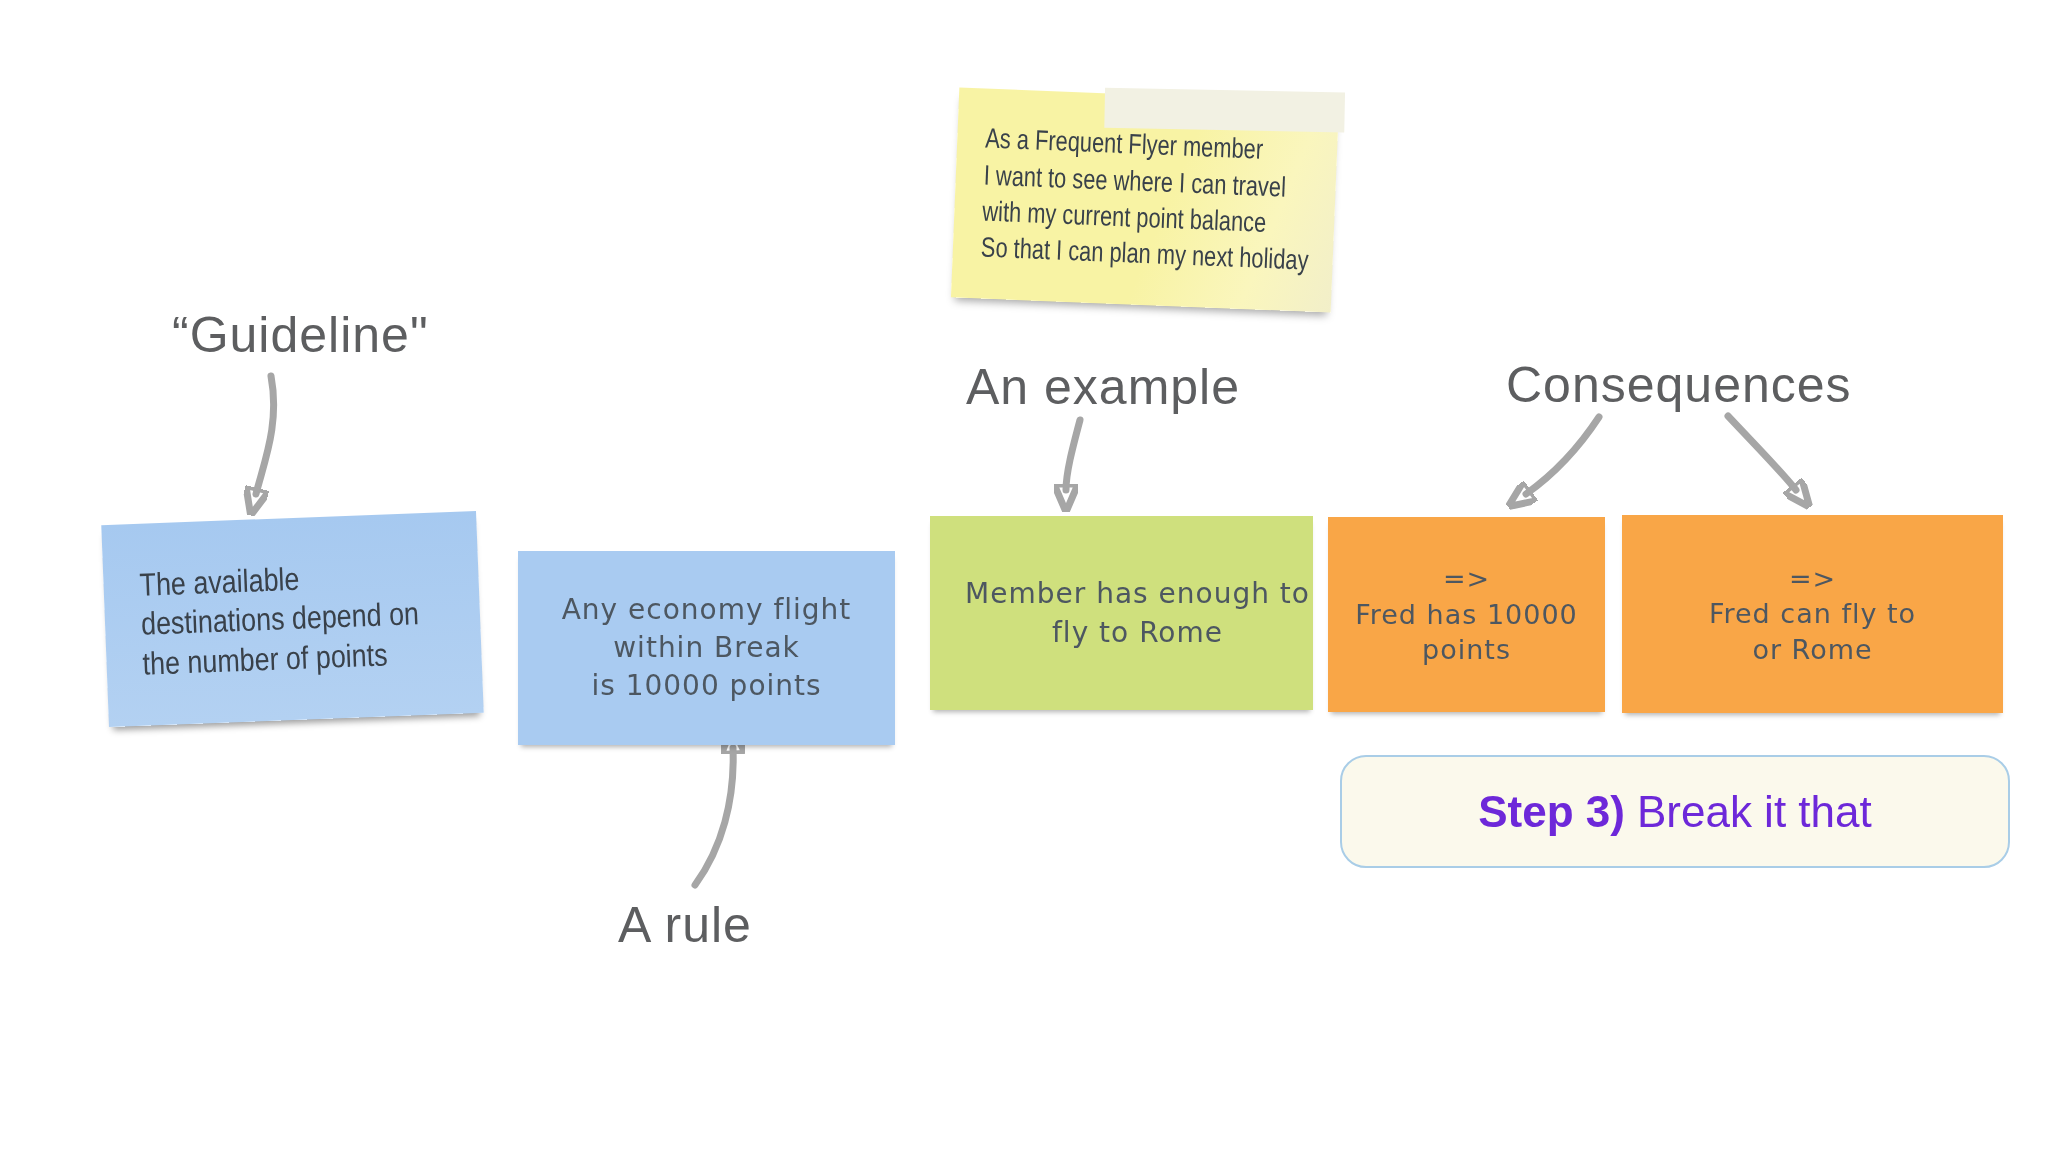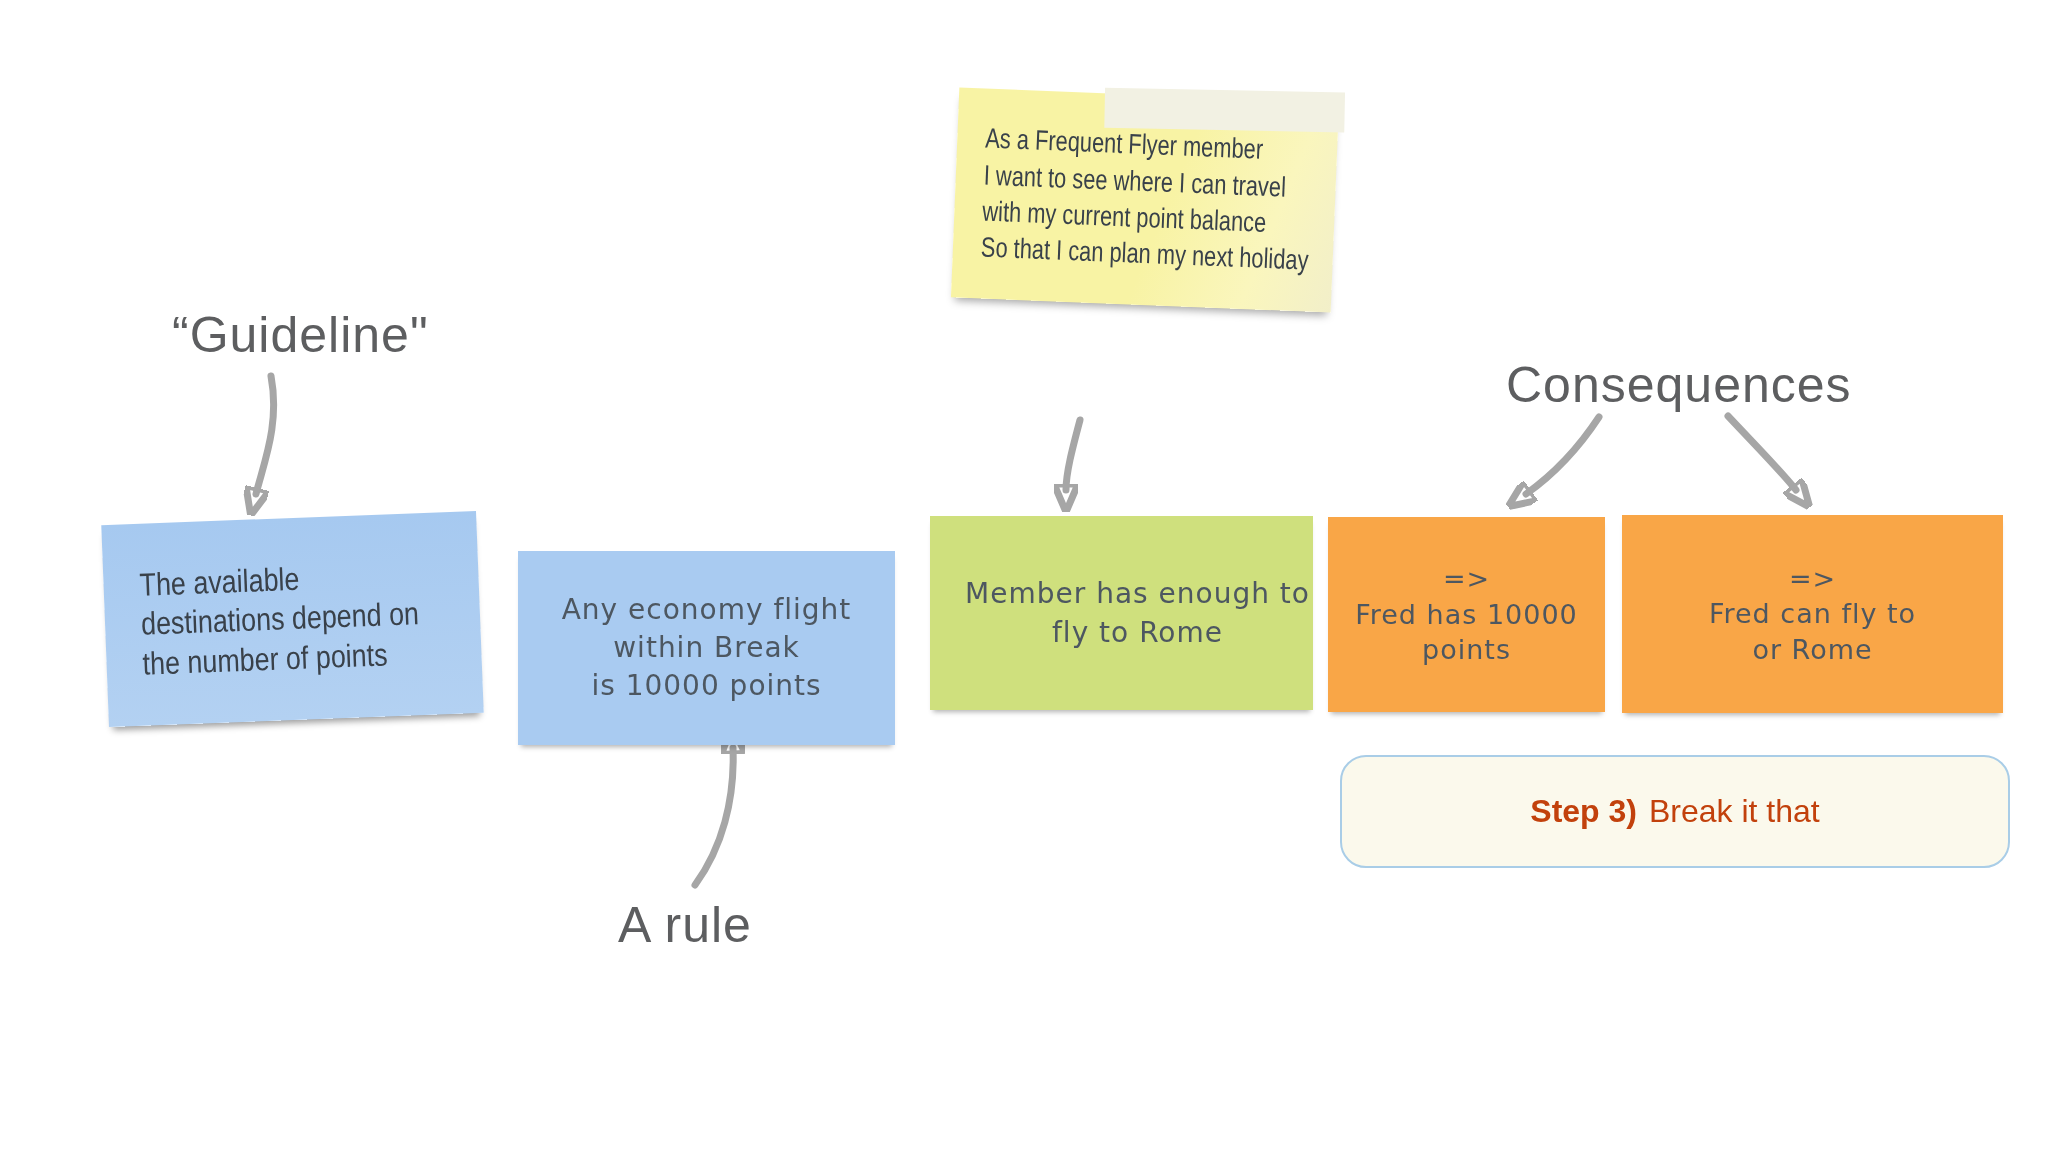--- a/index.html
+++ b/index.html
@@ -88,21 +88,21 @@
   
   .arrow-layer { position:absolute; left:0; top:0; width:2048px; height:1152px; pointer-events:none; }
   .arrow-layer path { stroke:#a6a6a6; stroke-width:7; fill:none; stroke-linecap:round; }
 
   
   .step-box {
     position:absolute; left:1340px; top:755px; width:670px; height:113px;
     box-sizing:border-box; background:#fbf9ec;
     border:2px solid #a9cde7; border-radius:26px;
     display:flex; align-items:center; justify-content:center;
-    font-size:32px; color:#c2410c;
+    font-size:44px; color:#6d28d9;
   }
   .step-box .step-name { font-weight:bold; margin-right:12px; }
 </style>
 </head>
 <body>
 
 <div class="canvas">
 
   <svg class="arrow-layer">
     <defs>
@@ -120,20 +120,21 @@
   <div class="note note-story">
     <div class="marker-text">
       <div class="line">As a Frequent Flyer member</div>
       <div class="line">I want to see where I can travel</div>
       <div class="line">with my current point balance</div>
       <div class="line">So that I can plan my next holiday</div>
     </div>
   </div>
 
   <div class="hand-label label-guideline">“Guideline"</div>
+  <div class="hand-label label-example">An example</div>
   <div class="hand-label label-consequences">Consequences</div>
   <div class="hand-label label-rule">A rule</div>
 
   <div class="note note-guideline">
     <div class="marker-text">
       <div class="line">The available</div>
       <div class="line">destinations depend on</div>
       <div class="line">the number of points</div>
     </div>
   </div>

